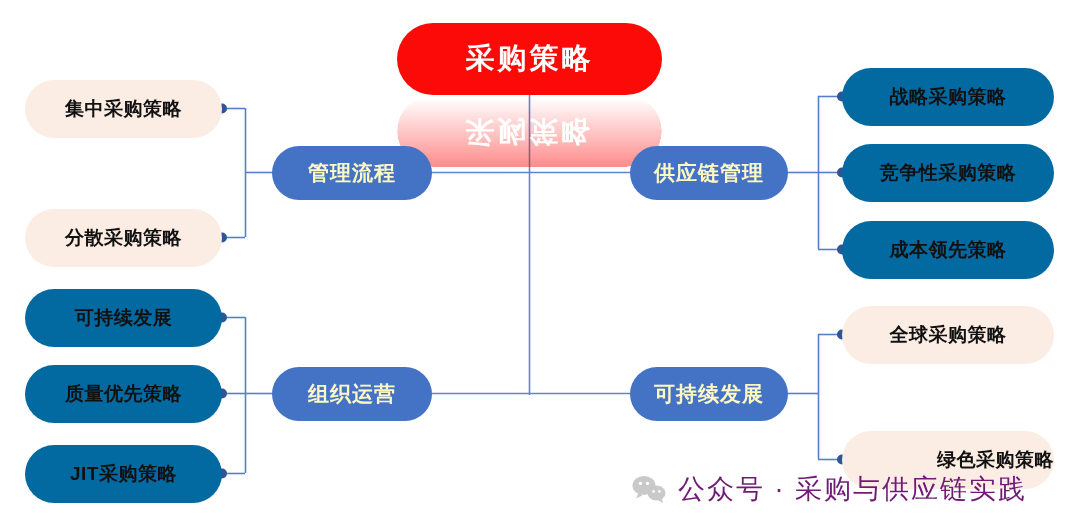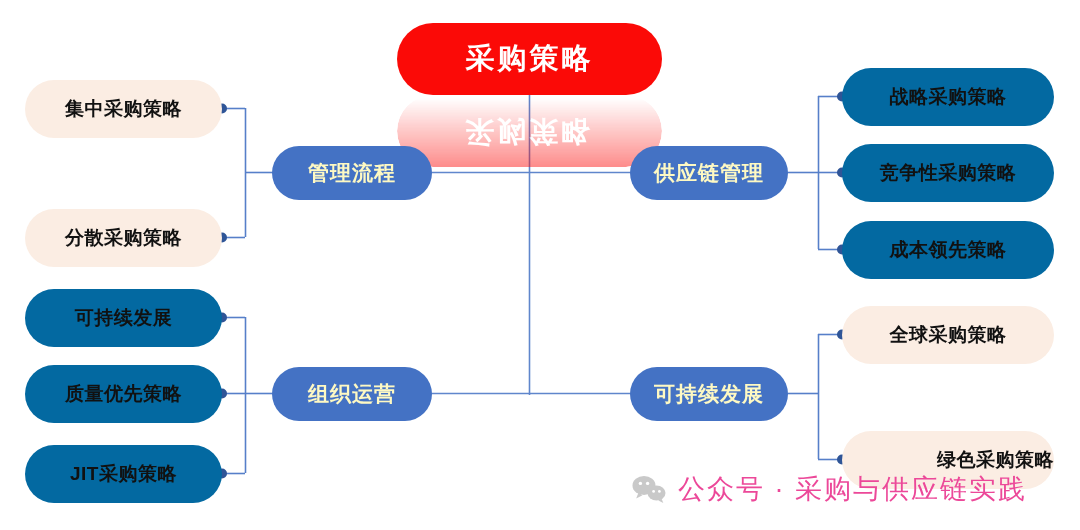--- a/index.html
+++ b/index.html
@@ -92,21 +92,21 @@
   }
   .leaf-peach { background: #FBEDE3; }
   .leaf-gray  { background: #0369a1; }
 
   
   .watermark {
     position: absolute;
     display: flex;
     align-items: center;
     gap: 12px;
-    color: #ec4899;
+    color: #701a75;
     font-size: 27px;
     letter-spacing: 2px;
     white-space: nowrap;
     pointer-events: none;
     text-align: center;
   }
   .wechat-icon {
     display: block;
     width: 34px;
     height: 30px;

